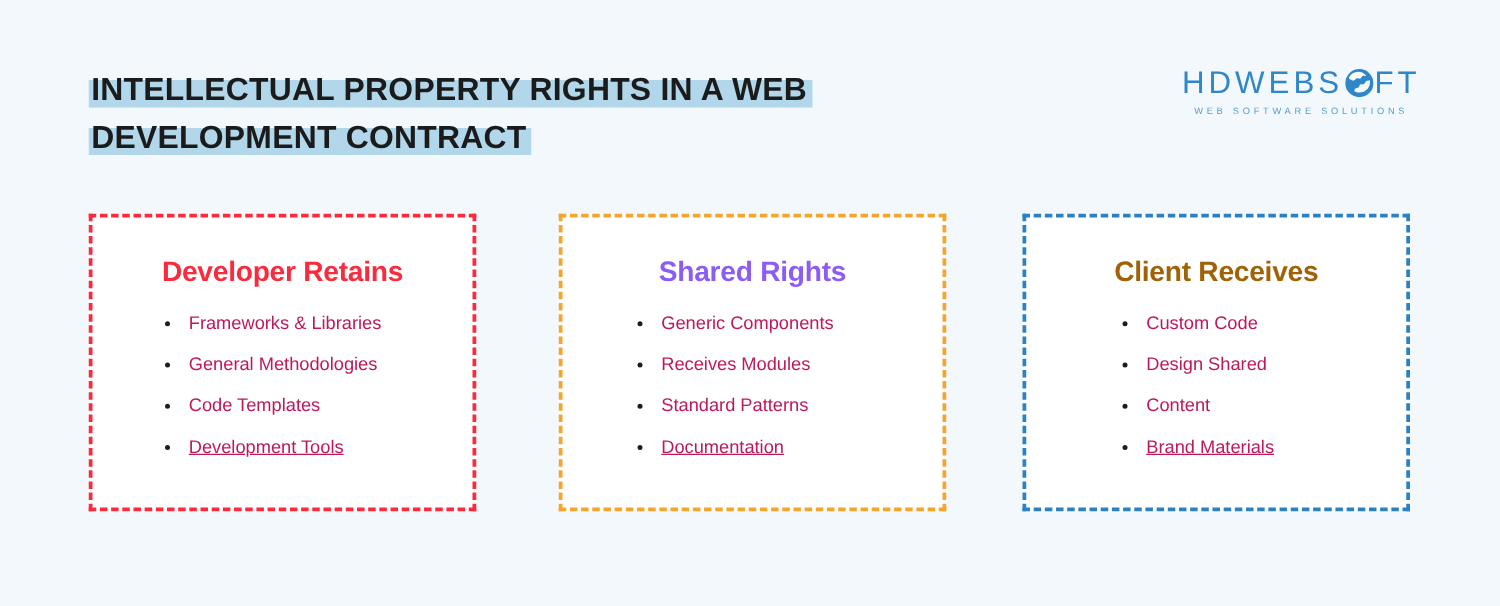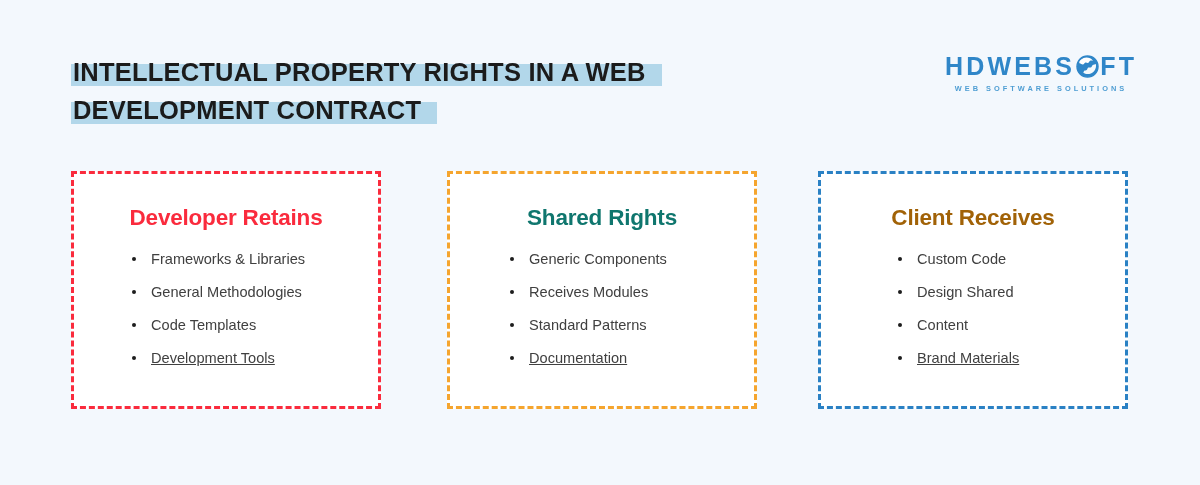--- a/index.html
+++ b/index.html
@@ -35,56 +35,56 @@
     font-size: 25.5px;
     font-weight: bold;
     letter-spacing: 0.2px;
     color: #1b1b1b;
     line-height: 34px;
     margin-bottom: 4px;
   }
   .title-line span.hl {
     background: linear-gradient(to top, #b2d7ea 0%, #b2d7ea 78%, rgba(178,215,234,0) 78%);
     background-color: transparent;
-    padding: 0 16px 0 2px;
+    padding: 0 4px 0 2px;
     box-decoration-break: clone;
     -webkit-box-decoration-break: clone;
   }
 
   
   .logo {
     position: absolute;
     right: 68px;
     top: 52px;
     width: 182px;
     text-align: center;
   }
   .logo-word {
     display: flex;
     align-items: center;
     justify-content: center;
     font-size: 25px;
-    font-weight: bold;
+    font-weight: normal;
     color: #2f86c8;
     letter-spacing: 3.2px;
     line-height: 26px;
     height: 27px;
   }
   .logo-globe {
     display: inline-block;
     width: 23px;
     height: 23px;
     margin: 0 1px 0 1px;
     position: relative;
     top: 1px;
   }
   .logo-tagline {
     margin-top: 5px;
     font-size: 7.4px;
-    font-weight: bold;
+    font-weight: normal;
     color: #4f9ed3;
     letter-spacing: 3.0px;
     line-height: 10px;
   }
 
   
   .cards {
     position: absolute;
     left: 0;
     top: 171px;
@@ -106,39 +106,39 @@
 
   .card-title {
     text-align: center;
     font-size: 22.5px;
     font-weight: bold;
     margin-top: 31px;
     line-height: 26px;
     letter-spacing: -0.2px;
   }
   .card-1 .card-title { color: #fa2b3d; }
-  .card-2 .card-title { color: #0f766e; }
+  .card-2 .card-title { color: #8b5cf6; }
   .card-3 .card-title { color: #a16207; }
 
   .card-list {
     margin: 19px 0 0 0;
     padding: 0;
     list-style: none;
     display: flex;
     flex-direction: column;
     align-items: flex-start;
   }
   .card-1 .card-list { padding-left: 56px; }
   .card-2 .card-list { padding-left: 58px; }
   .card-3 .card-list { padding-left: 75px; }
 
   .card-list li {
     position: relative;
     font-size: 14.6px;
-    color: #404040;
+    color: #be185d;
     line-height: 18px;
     padding-left: 21px;
     margin-bottom: 15px;
     white-space: nowrap;
   }
   .card-list li:last-child { margin-bottom: 0; text-decoration: underline; }
   .card-list li .bullet {
     position: absolute;
     left: 2px;
     top: 7px;

